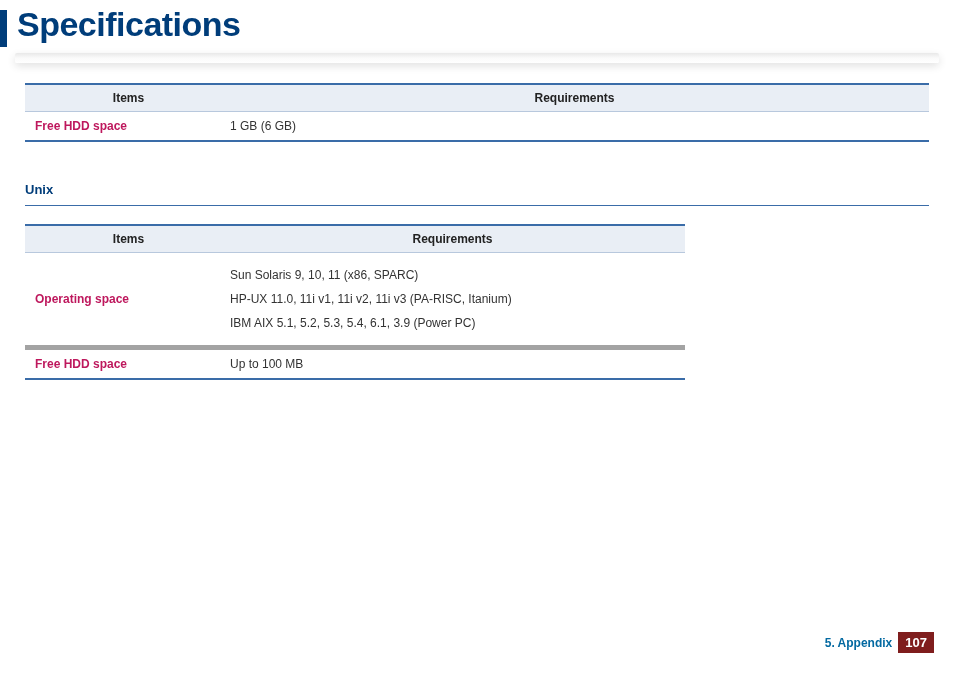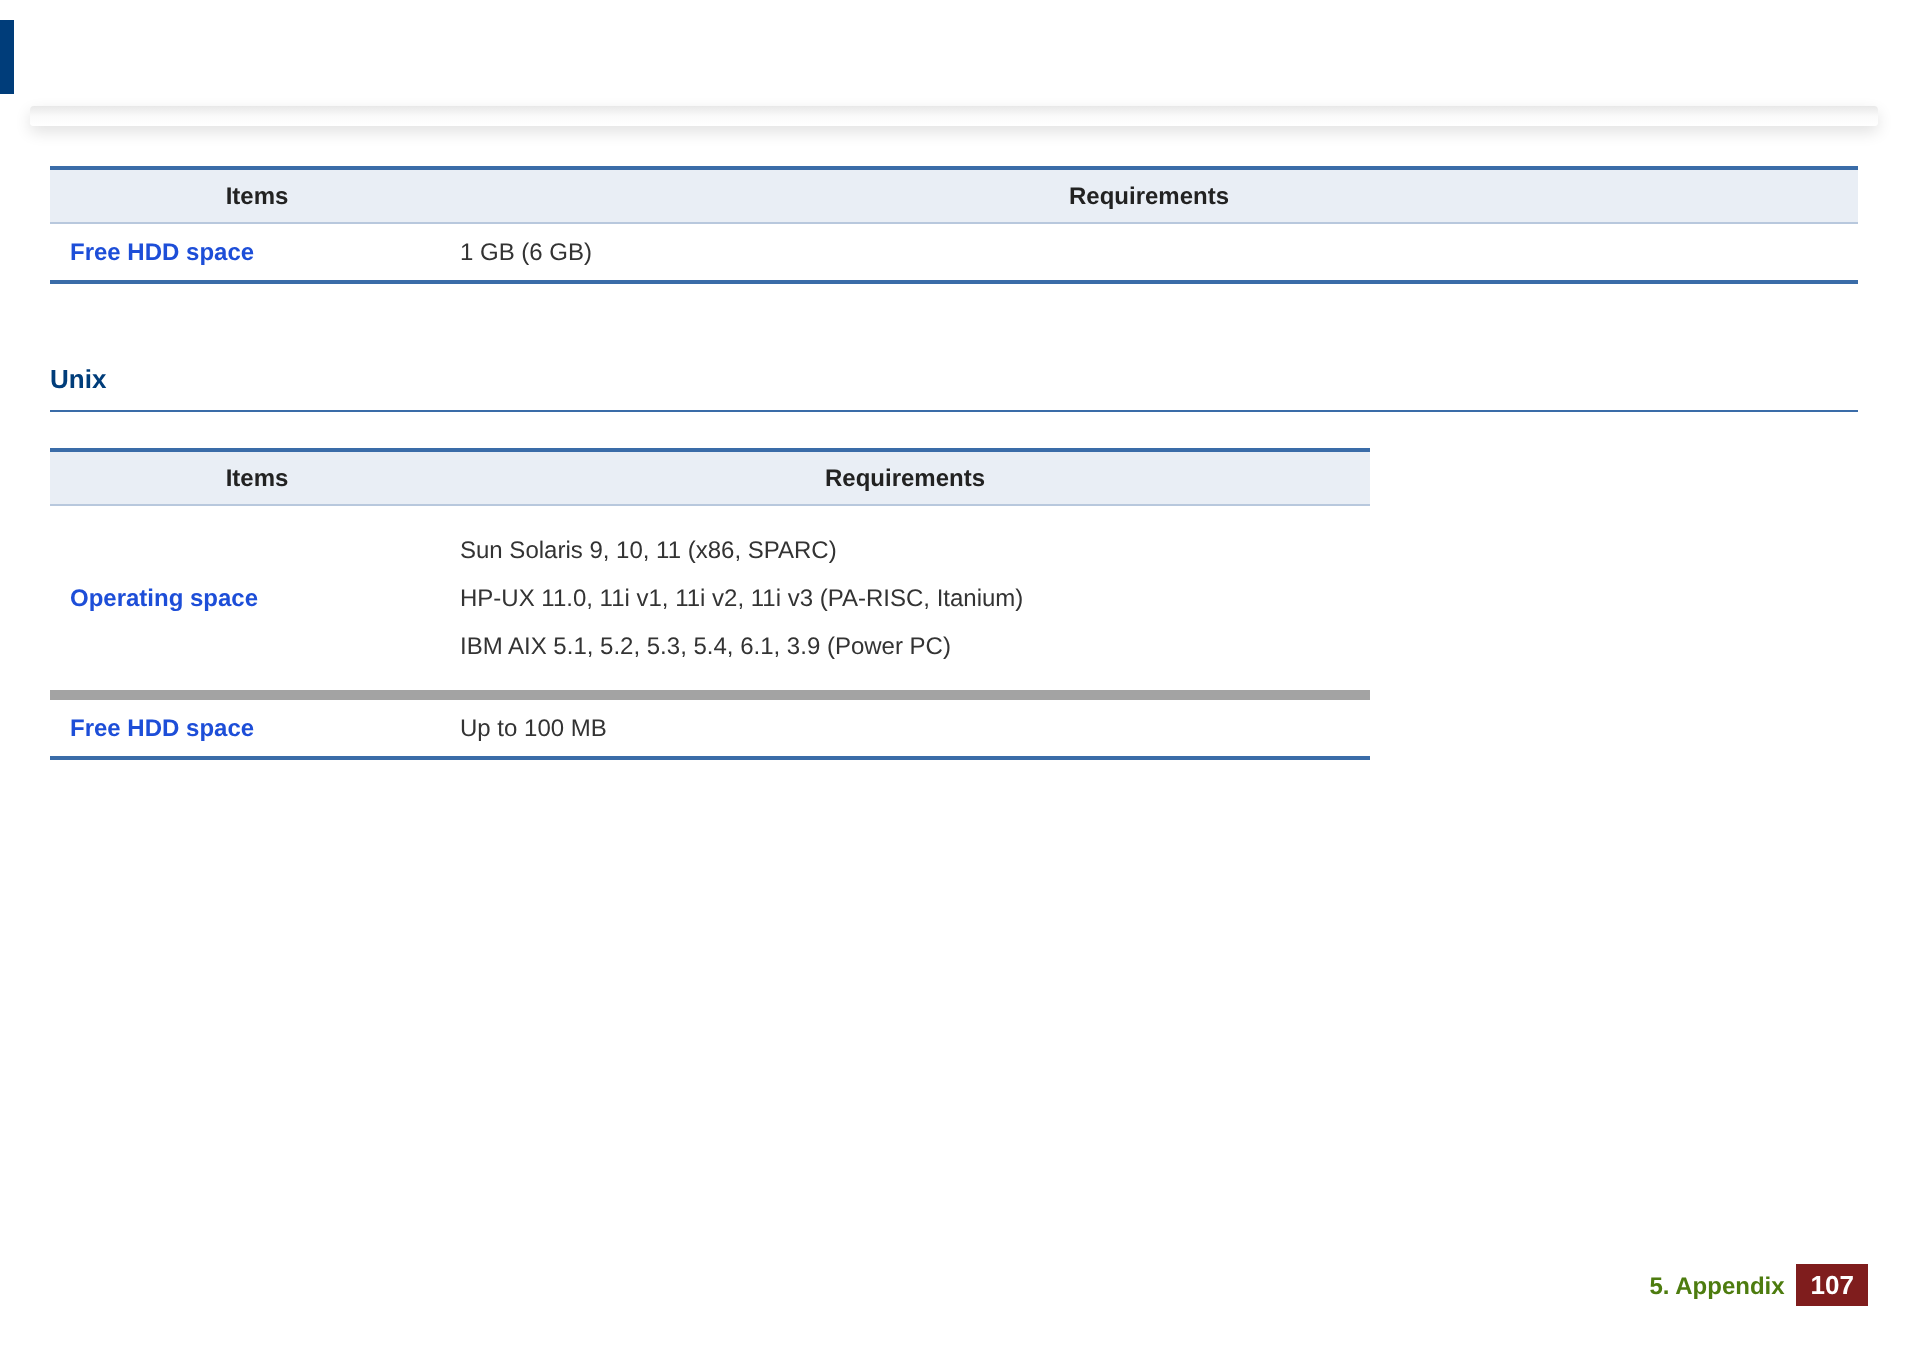--- a/index.html
+++ b/index.html
@@ -74,21 +74,21 @@
       padding: 7px 10px;
       color: #333;
       vertical-align: middle;
       font-size: 12px;
     }
     tbody tr:last-child td {
       border-bottom: 2px solid #3a6ca8;
     }
     td.item-cell {
       font-weight: 700;
-      color: #1d4ed8;
+      color: #be185d;
     }
     td.req-cell {
       font-weight: 400;
     }
     .multi-line {
       line-height: 2.0;
       padding-top: 10px;
       padding-bottom: 10px;
     }
     .section-heading {
@@ -107,37 +107,38 @@
       position: absolute;
       bottom: 22px;
       right: 20px;
       display: flex;
       align-items: center;
       gap: 6px;
     }
     .footer-label {
       font-size: 12px;
       font-weight: 700;
-      color: #4d7c0f;
+      color: #0369a1;
       margin-left: 48px;
     }
     .page-number {
       background: #7f1d1d;
       color: #fff;
       font-size: 13px;
       font-weight: 700;
       padding: 3px 7px;
     }
   </style>
 </head>
 <body>
 
 <div class="header-area">
   <div class="header-bar">
     <div class="blue-accent"></div>
+    <h1 class="page-title">Specifications</h1>
   </div>
   <div class="header-divider"></div>
 </div>
 
 <div class="content">
 
   <table>
     <thead>
       <tr>
         <th class="col-items">Items</th>

